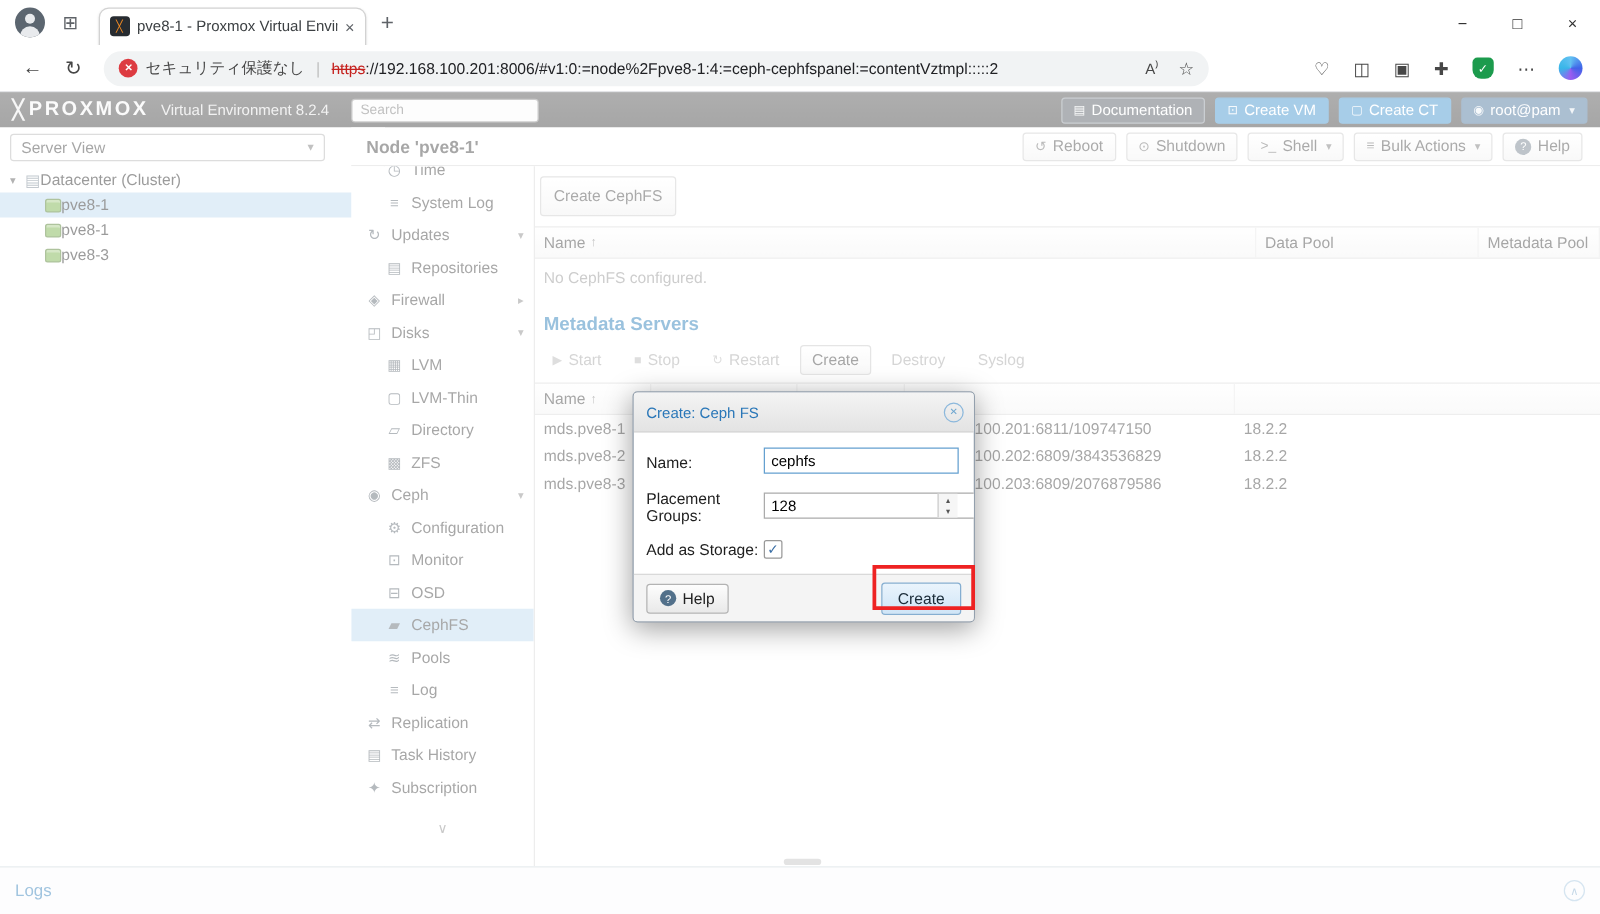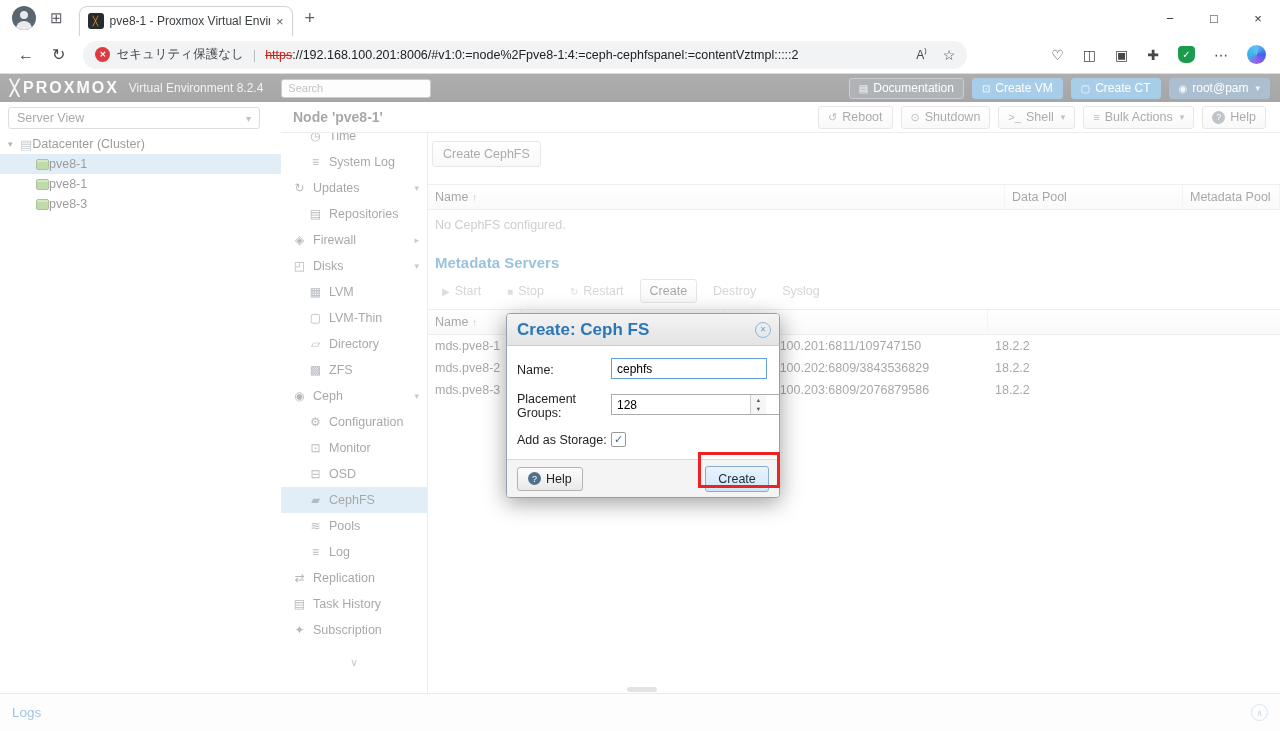--- a/index.html
+++ b/index.html
@@ -78,21 +78,21 @@
 .mi{height:26px;display:flex;align-items:center;font-size:12.5px;color:#3c3c3c;padding-left:10px;position:relative}
 .mi.first{margin-top:-10px}
 .mi.sub{padding-left:26px}
 .mi.sel{background:#bcd9f0}
 .mi .ic{width:17px;font-size:12px;color:#5c6670;text-align:center;margin-right:5px;flex:none}
 .mi .chev{position:absolute;right:8px;font-size:9px;color:#888}
 .menu-scroll{height:22px;display:flex;align-items:center;justify-content:center;color:#888;font-size:11px;margin-top:8px}
 
 
 #content{position:absolute;left:428px;top:133px;width:852px;height:560px;background:#fff}
-.cc-btn{margin:8px 0 12px 4px;height:26px;padding:12px 10px;border:1px solid #c9c9c9;border-radius:3px;background:linear-gradient(#fff,#f0f0f0);font-size:12.5px;color:#444;display:inline-flex;align-items:center}
+.cc-btn{margin:8px 0 3px 4px;height:32px;padding:12px 10px;border:1px solid #c9c9c9;border-radius:3px;background:linear-gradient(#fff,#f0f0f0);font-size:12.5px;color:#444;display:inline-flex;align-items:center}
 .ghead{display:grid;height:26px;align-items:stretch;border-top:1px solid #dadada;border-bottom:1px solid #dadada;background:linear-gradient(#fefefe,#f3f3f3);font-size:12.5px;color:#3a3a3a;margin-top:5px}
 .ghead .hc{padding-left:7px;display:flex;align-items:center;border-right:1px solid #e6e6e6}
 .g1{grid-template-columns:577px 178px 1fr}
 .g2{grid-template-columns:93px 117px 86px 264px 1fr}
 .sort{font-size:10px;color:#777;margin-left:4px}
 .empty{font-size:12.5px;color:#909090;padding:8px 7px 10px}
 .sect{font-size:15px;font-weight:bold;color:#2178b5;padding:12px 0 2px 7px}
 .tbar{display:flex;gap:6px;padding:6px 0 6px 4px}
 .tbtn{height:24px;display:flex;align-items:center;gap:5px;padding:0 9px;font-size:12.5px;border-radius:3px}
 .tbtn.dis{color:#a3a3a3;border:1px solid transparent;background:transparent}
@@ -104,21 +104,21 @@
 
 #logsbar{position:absolute;left:0;top:693px;width:1280px;height:38px;background:#fafbfc;border-top:1px solid #cdd5db;display:flex;align-items:center}
 .logs-t{color:#2e7cb8;font-size:13.5px;margin-left:12px}
 .logs-col{margin-left:auto;margin-right:12px;width:17px;height:17px;border:1px solid #a5c6e0;border-radius:50%;color:#7fa9cc;font-size:9px;display:flex;align-items:center;justify-content:center}
 #hscroll{position:absolute;left:627px;top:687px;width:30px;height:5px;background:#c2c2c2;border-radius:3px}
 
 
 #mask{position:absolute;left:0;top:74px;width:1280px;height:657px;background:rgba(255,255,255,.55);z-index:20}
 #modal{position:absolute;left:506px;top:313px;width:274px;z-index:30;background:#fff;border:1px solid #94a0ad;border-radius:4px;box-shadow:0 5px 22px rgba(0,0,0,.38);overflow:hidden}
 .m-head{height:32px;background:linear-gradient(#f4f4f4,#e3e3e3);border-bottom:1px solid #cdcdcd;display:flex;align-items:center;padding:0 8px 0 10px}
-.m-title{font-size:17px;font-weight:bold;color:#2a77b8;flex:1}
+.m-title{font-size:12px;font-weight:normal;color:#2a77b8;flex:1}
 .m-close{width:16px;height:16px;border:1px solid #8cb8dc;border-radius:50%;color:#6ea6cf;font-size:8px;display:flex;align-items:center;justify-content:center}
 .m-body{padding:12px 10px 2px}
 .m-row{display:flex;margin-bottom:10px;align-items:center}
 .m-row label{width:94px;font-size:12.5px;color:#1f1f1f;padding-top:3px;flex:none}
 .m-input{width:156px;height:21px;border:1px solid #ababab;font-size:12px;padding:0 5px;font-family:inherit;color:#000}
 .m-input.focus{border-color:#64a0d0}
 .spin-wrap{position:relative;width:156px}
 .spin-wrap .m-input{width:180px;padding-right:20px}
 .spin{position:absolute;right:1px;top:1px;width:16px;height:19px;border-left:1px solid #ccc;display:flex;flex-direction:column;background:#f6f6f6}
 .spin span{flex:1;font-size:6.5px;color:#555;display:flex;align-items:center;justify-content:center}

